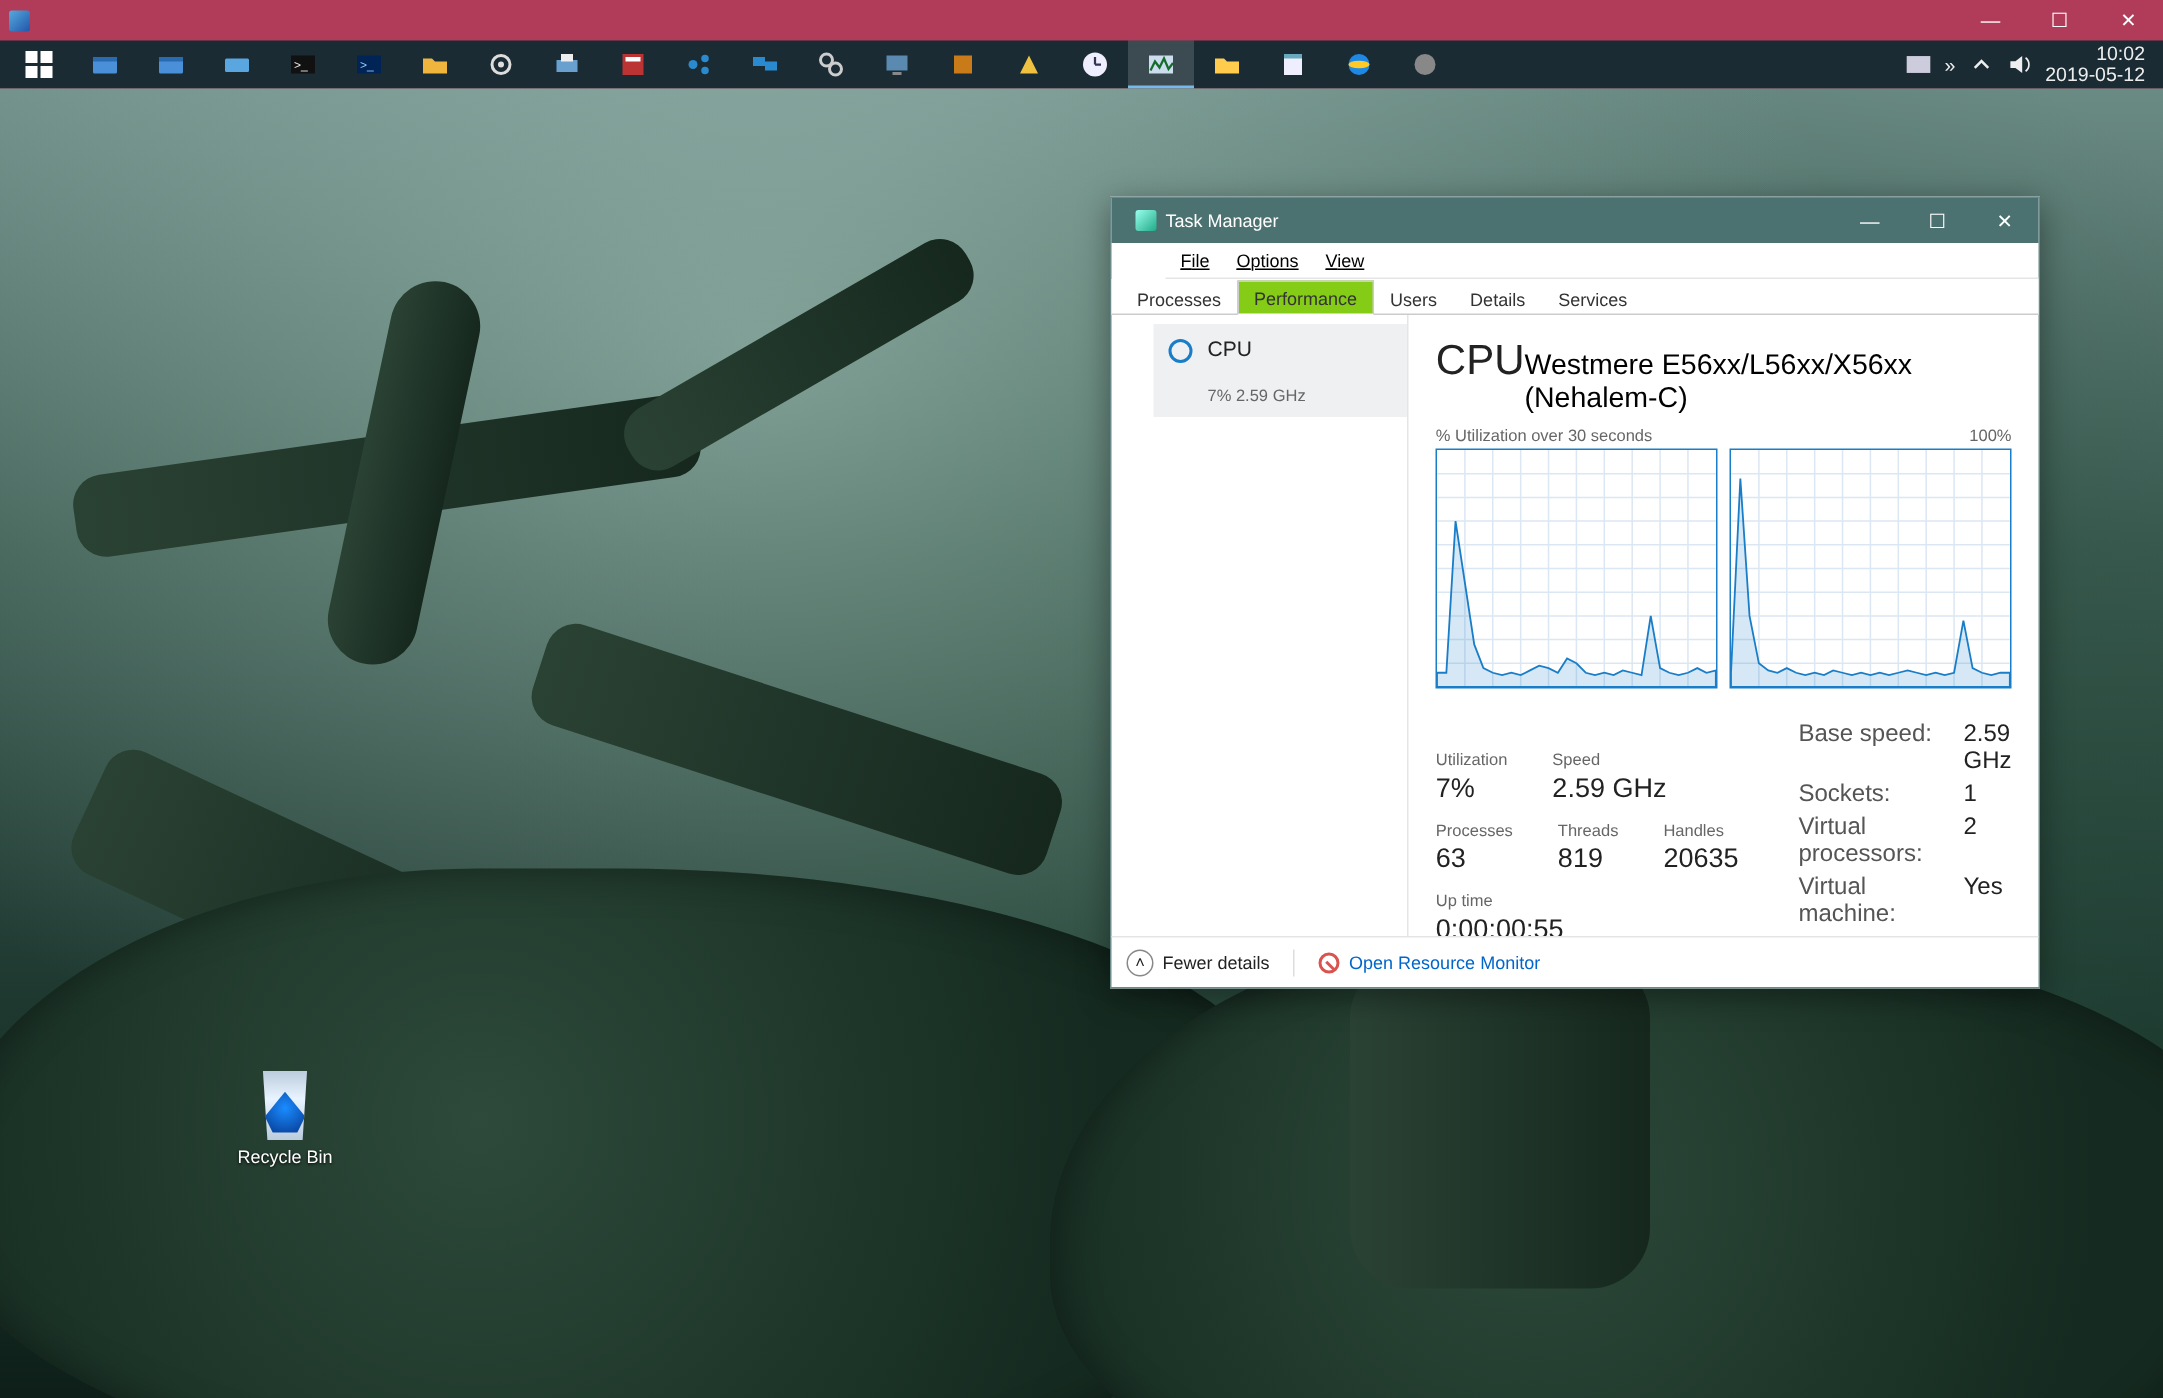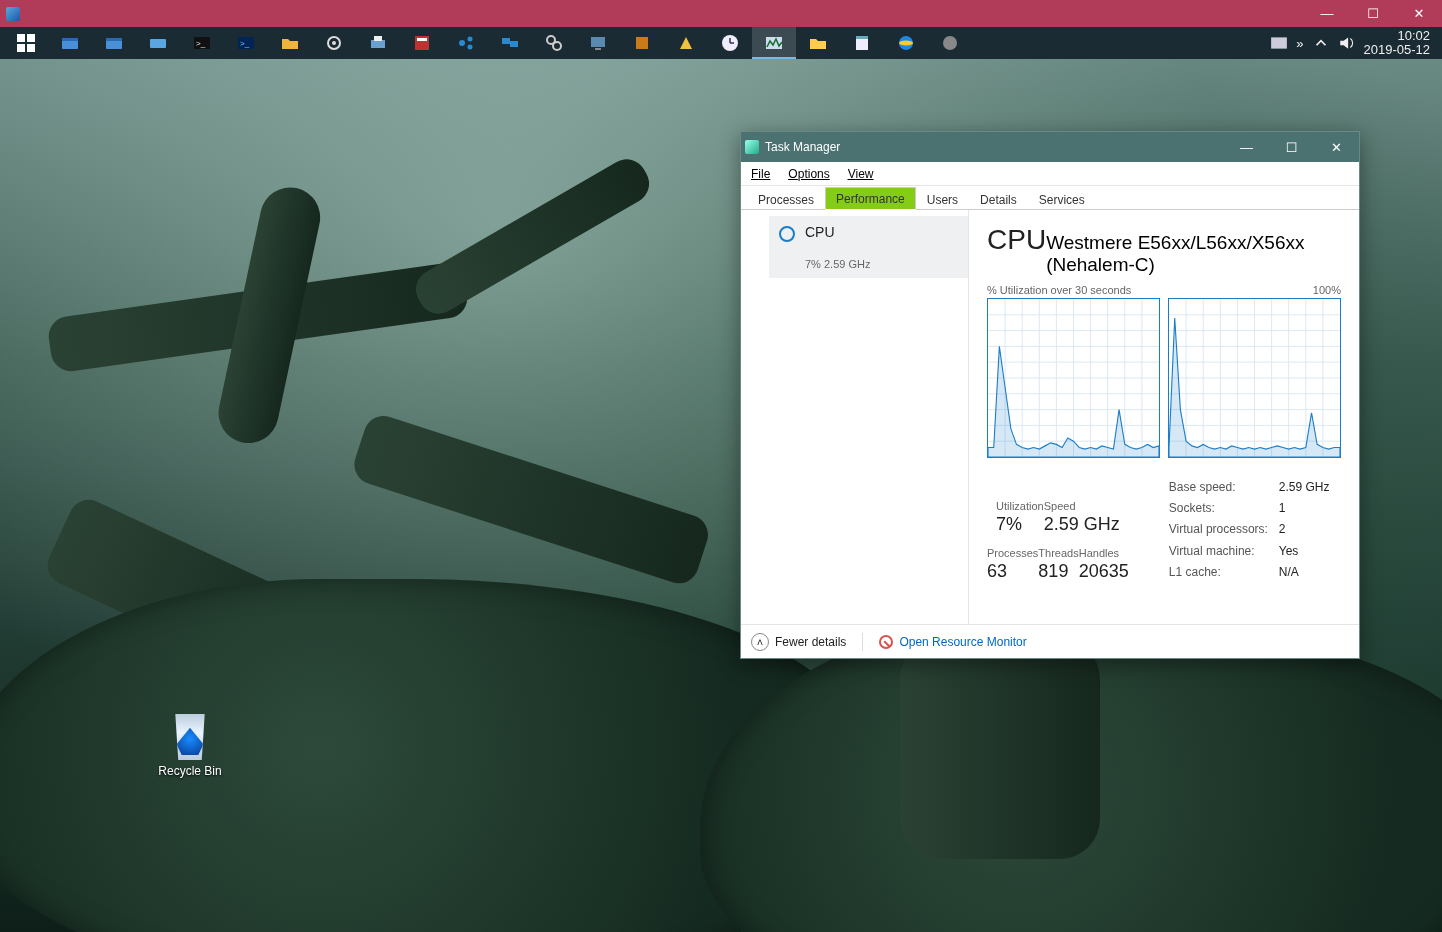--- a/index.html
+++ b/index.html
@@ -67,27 +67,27 @@
   }
 
   
   .tm-window {
     position:absolute; left: 740px; top: 72px; width: 620px; height: 528px;
     background: #fff; border: 1px solid #6a8a8a; box-shadow: 0 5px 20px rgba(0,0,0,0.4);
     display:flex; flex-direction:column;
   }
   .tm-title {
     height: 30px; background: #4b7171; color:#fff; display:flex; align-items:center;
-    padding-left: 4px; font-size: 12px;
+    padding-left: 16px; font-size: 12px;
   }
   .tm-title .tm-icon { width:14px; height:14px; margin-right:6px; background: linear-gradient(135deg,#9fe,#2a8); border-radius:2px; }
   .tm-win-controls { margin-left:auto; display:flex; }
   .tm-win-controls div { width:45px; height:30px; display:flex; align-items:center; justify-content:center; font-size:13px; }
 
-  .tm-menu { height:24px; display:flex; align-items:center; gap:18px; padding:0 10px; font-size:12px; border-bottom:1px solid #e5e5e5; }
+  .tm-menu { height:24px; display:flex; align-items:center; gap:18px; padding:0 10px; font-size:12px; border-bottom:1px solid #e5e5e5;margin-left:36px; }
   .tm-menu span { text-decoration: underline; text-decoration-color: transparent; }
   .tm-menu span::first-letter { text-decoration: underline; }
 
   .tm-tabs { height:24px; display:flex; align-items:flex-end; padding:0 6px; border-bottom:1px solid #ccc; font-size:12px; background:#fff; }
   .tm-tab { padding:4px 10px 3px; border:1px solid transparent; border-bottom:none; margin-bottom:-1px; color:#333; }
   .tm-tab.active { border-color:#ccc; background:#84cc16; border-bottom:1px solid #fff; }
 
   .tm-body { flex:1; display:flex; overflow:hidden;padding-left:28px; }
   .tm-side { width: 200px; border-right:1px solid #e5e5e5; padding-top:6px; }
   .side-item { display:flex; gap:10px; padding:8px 10px; align-items:flex-start; }
@@ -102,25 +102,25 @@
   .tm-main { flex:1; padding: 14px 18px 10px 18px; display:flex; flex-direction:column; }
   .cpu-head { display:flex; align-items:baseline; justify-content:space-between; }
   .cpu-head h1 { font-size:28px; font-weight:400; color:#222; }
   .cpu-head .model { font-size:19px; color:#000000; }
   .graph-labels { display:flex; justify-content:space-between; font-size:11px; color:#666; margin-top:8px; }
   .graphs { display:flex; gap:8px; margin-top:2px; }
   .graph { flex:1; height:160px; border:1px solid #1a7dc8; position:relative; background:#fff; }
   .graph .grid line { stroke:#dbe7f3; stroke-width:1; }
   .graph .series { fill: rgba(26,125,200,0.18); stroke:#1a7dc8; stroke-width:1.2; }
 
-  .stats { display:flex; margin-top:20px; font-size:12px; color:#555;justify-content:center; }
+  .stats { display:flex; gap:30px; margin-top:20px; font-size:12px; color:#555; }
   .stat-col .lbl { font-size:11px; color:#666; }
   .stat-col .val { font-size:18px; color:#222; margin-top:2px; }
   .stat-col + .stat-col { }
-  .kv { display:grid; grid-template-columns: 110px auto; row-gap:4px; font-size:12px; color:#555; }
+  .kv { display:grid; grid-template-columns: 110px auto; row-gap:4px; font-size:16px; color:#555; }
   .kv .v { color:#222; }
 
   .tm-footer { height:34px; border-top:1px solid #e5e5e5; display:flex; align-items:center; gap:16px; padding:0 10px; font-size:12px; }
   .fewer { display:flex; align-items:center; gap:6px; color:#222; }
   .circ { width:18px; height:18px; border:1px solid #888; border-radius:50%; display:flex; align-items:center; justify-content:center; font-size:11px; }
   .divider { width:1px; height:18px; background:#ddd; }
   .resmon { color:#0066cc; display:flex; align-items:center; gap:6px; }
   .resmon .ico { width:14px; height:14px; border:2px solid #d9534f; border-radius:50%; position:relative; }
   .resmon .ico::after { content:""; position:absolute; left:2px; top:6px; width:8px; height:2px; background:#d9534f; transform:rotate(45deg); }
 
@@ -423,20 +423,24 @@
               </div>
               <div class="stat-col">
                 <div class="lbl">Threads</div>
                 <div class="val">819</div>
               </div>
               <div class="stat-col">
                 <div class="lbl">Handles</div>
                 <div class="val">20635</div>
               </div>
             </div>
+            <div style="margin-top:12px;">
+              <div class="lbl" style="font-size:11px;color:#666;">Up time</div>
+              <div style="font-size:18px;color:#222;margin-top:2px;">0:00:00:55</div>
+            </div>
           </div>
           <div class="kv">
             <div>Base speed:</div>
               <div class="v">2.59 GHz</div>
             <div>Sockets:</div>
               <div class="v">1</div>
             <div>Virtual processors:</div>
               <div class="v">2</div>
             <div>Virtual machine:</div>
               <div class="v">Yes</div>

